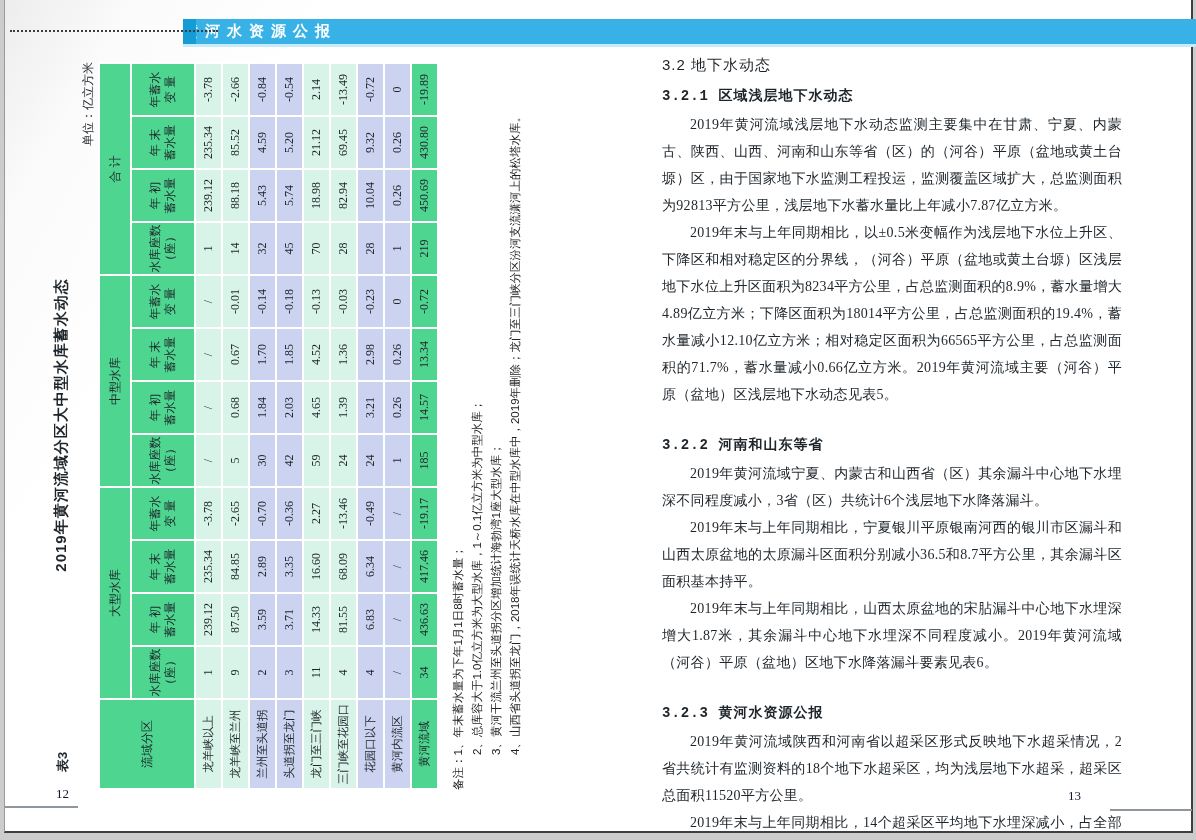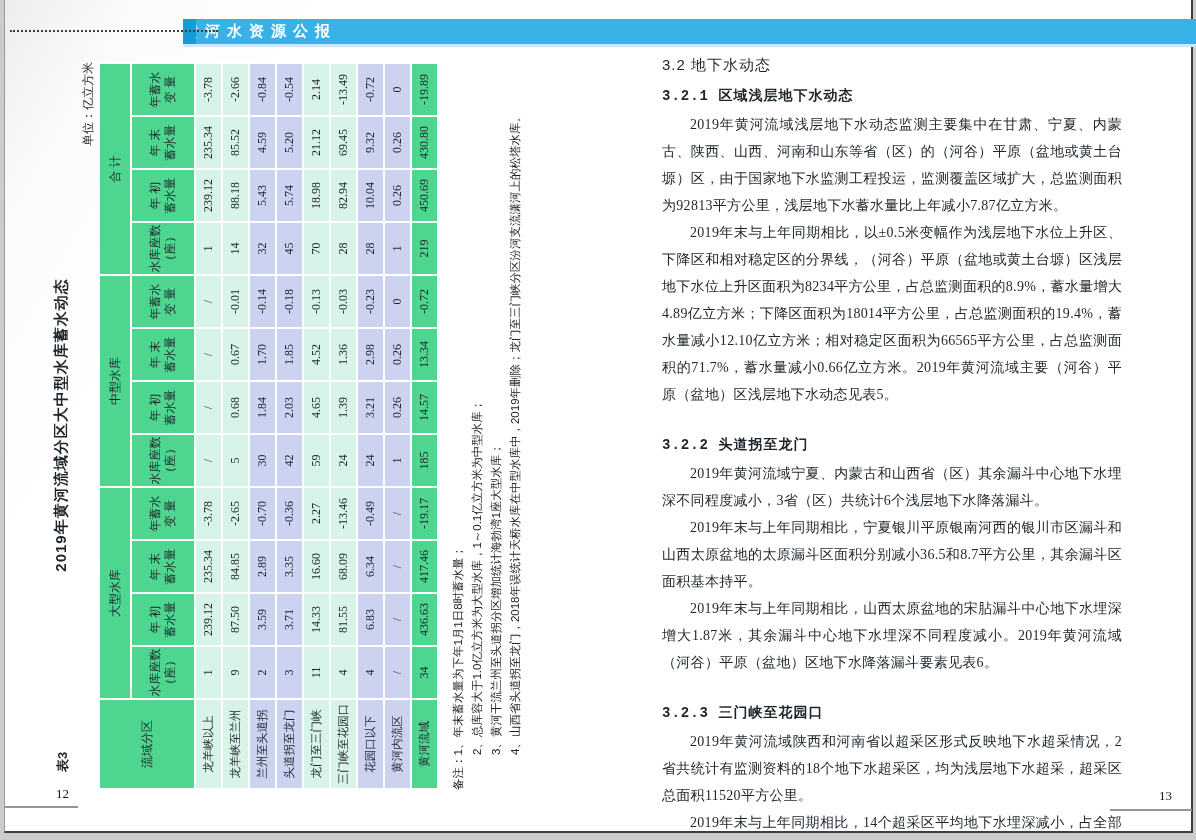--- a/index.html
+++ b/index.html
@@ -81,21 +81,21 @@
     font-size:14px;font-weight:bold;margin:0 0 6px 0;
     font-family:Liberation Mono, monospace;letter-spacing:1px;
   }
   .section p{
     margin:0;font-size:14px;line-height:27px;text-align:justify;
     text-indent:2em;letter-spacing:0.3px;
   }
   
   .pn{position:absolute;font-size:13px;color:#0f172a;}
   .pn-left{left:56px;top:786px;}
-  .pn-right{left:1159px;top:788px;}
+  .pn-right{left:1068px;top:788px;}
   .pn-rule{position:absolute;height:2px;background:#8f979c;}
   .pn-rule-left{left:5px;top:806px;width:73px;}
   .pn-rule-right{left:1110px;top:809px;width:82px;}
 </style>
 </head>
 <body>
 
 <div class="sheet"></div>
 
 <div class="dotted-line"></div>
@@ -310,27 +310,27 @@
 <div class="right-page">
     <div class="section">
       <div class="sec-h2">3.2  地下水动态</div>
     </div>
     <div class="section">
       <div class="sec-h3">3.2.1  区域浅层地下水动态</div>
       <p>2019年黄河流域浅层地下水动态监测主要集中在甘肃、宁夏、内蒙古、陕西、山西、河南和山东等省（区）的（河谷）平原（盆地或黄土台塬）区，由于国家地下水监测工程投运，监测覆盖区域扩大，总监测面积为92813平方公里，浅层地下水蓄水量比上年减小7.87亿立方米。</p>
       <p>2019年末与上年同期相比，以±0.5米变幅作为浅层地下水位上升区、下降区和相对稳定区的分界线，（河谷）平原（盆地或黄土台塬）区浅层地下水位上升区面积为8234平方公里，占总监测面积的8.9%，蓄水量增大4.89亿立方米；下降区面积为18014平方公里，占总监测面积的19.4%，蓄水量减小12.10亿立方米；相对稳定区面积为66565平方公里，占总监测面积的71.7%，蓄水量减小0.66亿立方米。2019年黄河流域主要（河谷）平原（盆地）区浅层地下水动态见表5。</p>
     </div>
     <div class="section gap">
-      <div class="sec-h3">3.2.2  头道拐至龙门</div>
+      <div class="sec-h3">3.2.2  河南和山东等省</div>
       <p>2019年黄河流域宁夏、内蒙古和山西省（区）其余漏斗中心地下水埋深不同程度减小，3省（区）共统计6个浅层地下水降落漏斗。</p>
       <p>2019年末与上年同期相比，宁夏银川平原银南河西的银川市区漏斗和山西太原盆地的太原漏斗区面积分别减小36.5和8.7平方公里，其余漏斗区面积基本持平。</p>
       <p>2019年末与上年同期相比，山西太原盆地的宋胋漏斗中心地下水埋深增大1.87米，其余漏斗中心地下水埋深不同程度减小。2019年黄河流域（河谷）平原（盆地）区地下水降落漏斗要素见表6。</p>
     </div>
     <div class="section gap">
-      <div class="sec-h3">3.2.3  三门峡至花园口</div>
+      <div class="sec-h3">3.2.3  黄河水资源公报</div>
       <p>2019年黄河流域陕西和河南省以超采区形式反映地下水超采情况，2省共统计有监测资料的18个地下水超采区，均为浅层地下水超采，超采区总面积11520平方公里。</p>
       <p>2019年末与上年同期相比，14个超采区平均地下水埋深减小，占全部超采区的77.8%；13个超采区中心地下水埋深减小，占全部超采区的72.2%。2019年黄河流域地下水超采区情况见表7。</p>
     </div>
   </div>
 
 <span class="pn pn-left">12</span>
 <div class="pn-rule pn-rule-left"></div>
 <span class="pn pn-right">13</span>
 <div class="pn-rule pn-rule-right"></div>
 

